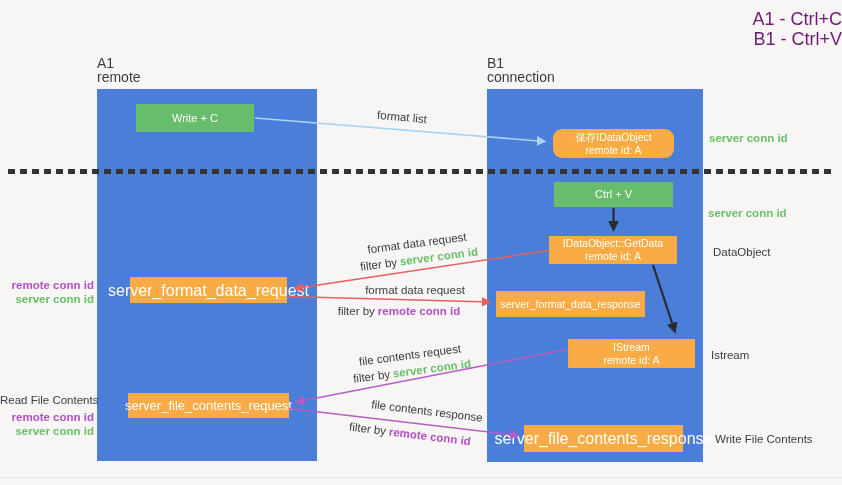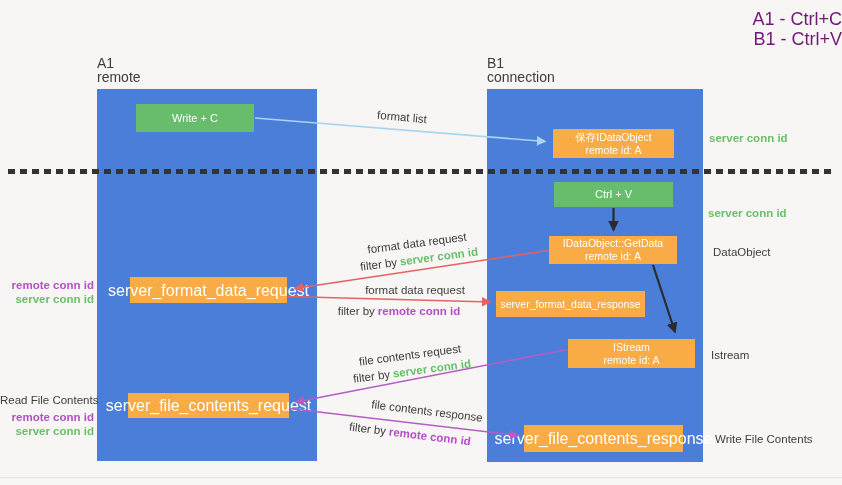--- a/index.html
+++ b/index.html
@@ -52,21 +52,21 @@
 
   <div class="lane" style="left:97px;top:89px;width:220px;height:372px;"></div>
   <div class="lane" style="left:487px;top:89px;width:216px;height:373px;"></div>
 
   <div class="divider"></div>
 
   <div class="node green" style="left:136px;top:104px;width:118px;height:28px;">
     <span>Write + C</span>
   </div>
 
-  <div class="node orange" style="left:553px;top:129px;width:121px;height:29px;font-size:10.5px;">
+  <div class="node orange" style="left:553px;top:129px;width:121px;height:29px;font-size:10.5px;border-radius:9px;">
     <div>保存IDataObject</div>
     <div>remote id: A</div>
   </div>
 
   <div class="node green" style="left:554px;top:182px;width:119px;height:25px;">
     <span>Ctrl + V</span>
   </div>
 
   <div class="node orange" style="left:549px;top:236px;width:128px;height:28px;font-size:10.5px;">
     <div>IDataObject::GetData</div>
@@ -79,21 +79,21 @@
 
   <div class="node orange" style="left:496px;top:291px;width:149px;height:26px;font-size:10.5px;">
     <span>server_format_data_response</span>
   </div>
 
   <div class="node orange" style="left:568px;top:339px;width:127px;height:29px;font-size:10.5px;">
     <div>IStream</div>
     <div>remote id: A</div>
   </div>
 
-  <div class="node orange" style="left:128px;top:393px;width:161px;height:25px;font-size:16px;">
+  <div class="node orange" style="left:128px;top:393px;width:161px;height:25px;font-size:13px;">
     <span>server_file_contents_request</span>
   </div>
 
   <div class="node orange" style="left:524px;top:425px;width:159px;height:27px;font-size:16px;">
     <span>server_file_contents_response</span>
   </div>
 
   <div class="edge-label" style="left:402px;top:117px;transform:translate(-50%,-50%) rotate(5deg);">format list</div>
 
   <div class="edge-label" style="left:417px;top:243px;transform:translate(-50%,-50%) rotate(-7.5deg);">format data request</div>

